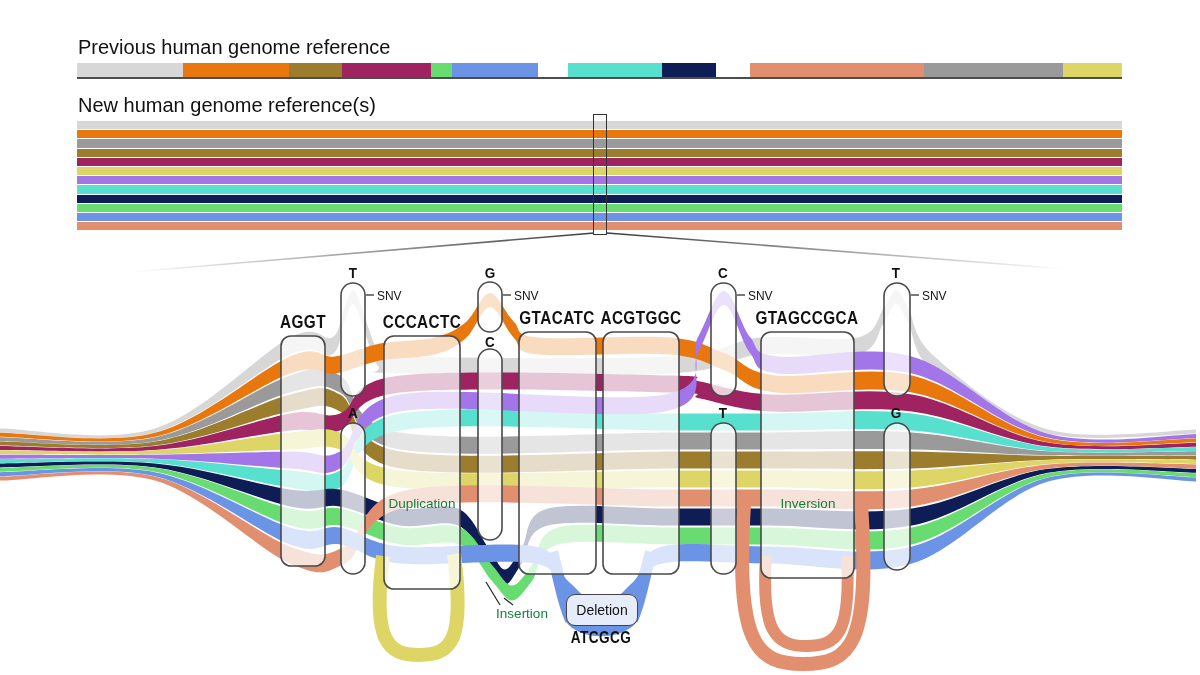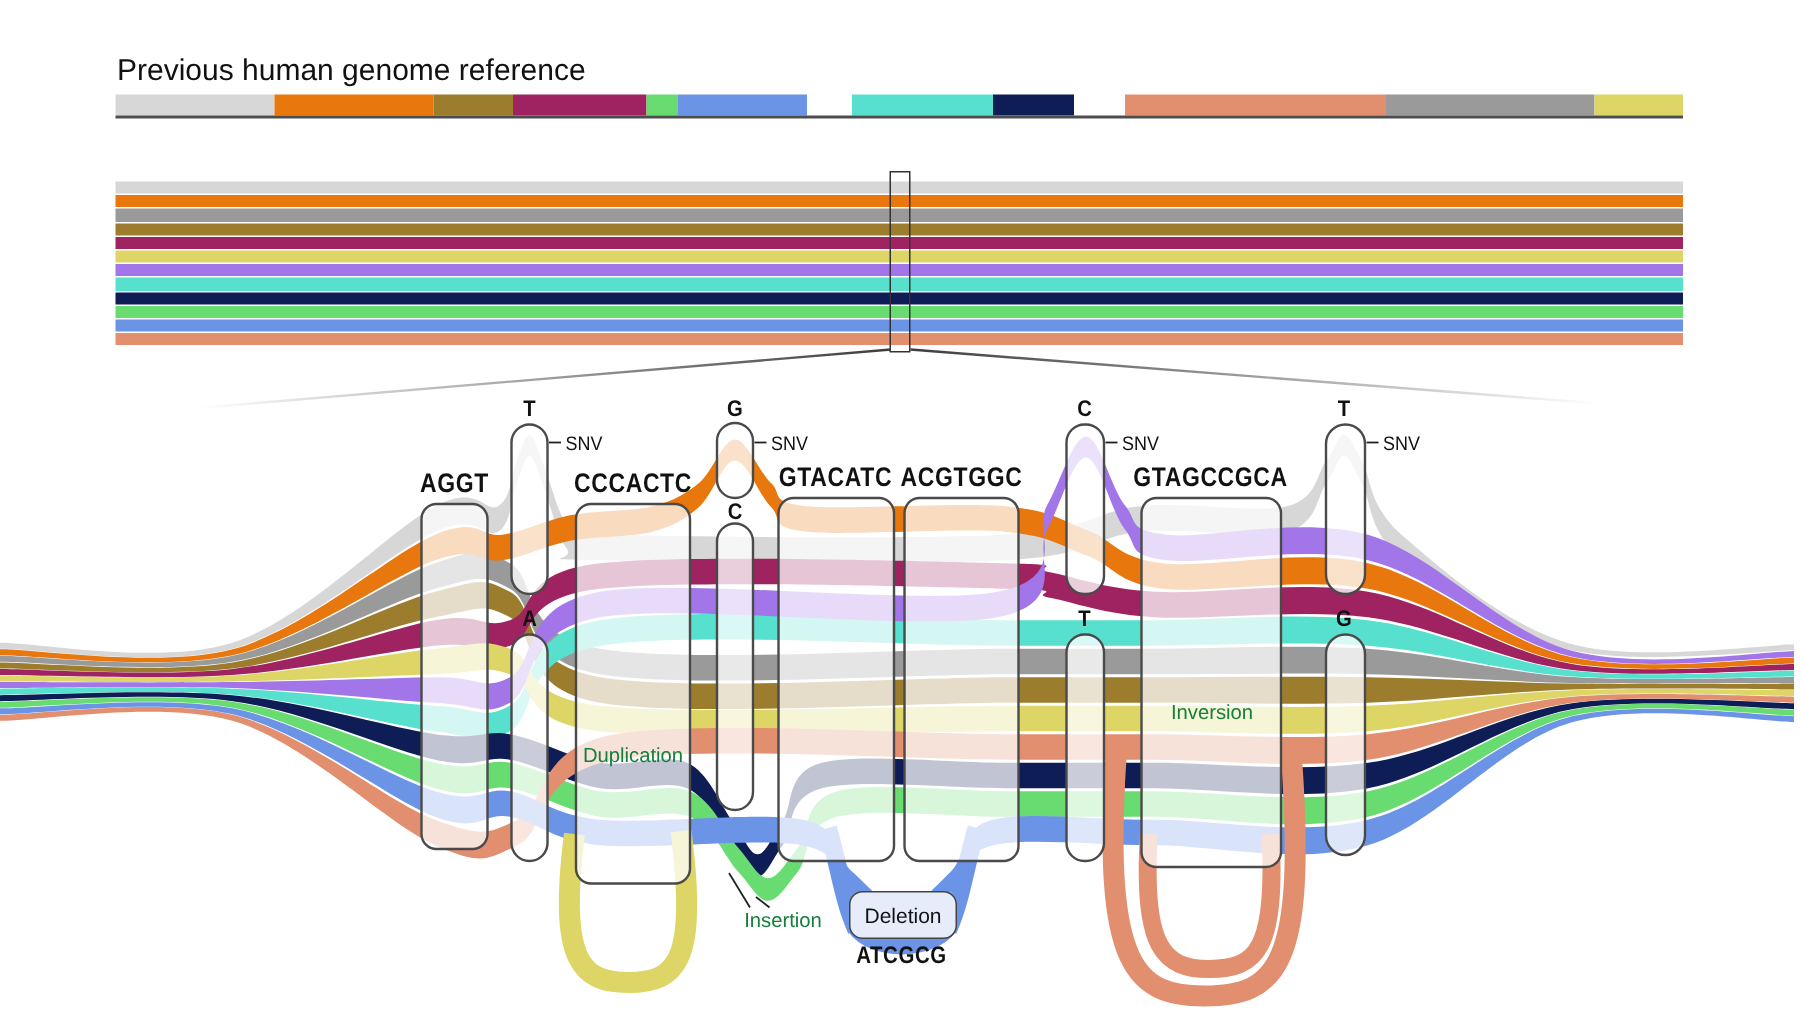--- a/index.html
+++ b/index.html
@@ -40,20 +40,21 @@
       <span style="width: 30px; background: rgb(255, 255, 255);"></span>
       <span style="width: 94px; background: rgb(88, 224, 207);"></span>
       <span style="width: 54px; background: rgb(14, 29, 85);"></span>
       <span style="width: 34px; background: rgb(255, 255, 255);"></span>
       <span style="width: 174px; background: rgb(225, 143, 111);"></span>
       <span style="width: 139px; background: rgb(154, 154, 154);"></span>
       <span style="width: 59px; background: rgb(221, 214, 102);"></span>
     </div>
   <div id="prev-underline"></div>
 
+  <div class="title" style="left:78px;top:94px;">New human genome reference(s)</div>
   <div id="new-stripes">
       <div style="background: rgb(215, 215, 215);"></div>
       <div style="background: rgb(232, 119, 14);"></div>
       <div style="background: rgb(154, 154, 154);"></div>
       <div style="background: rgb(156, 125, 46);"></div>
       <div style="background: rgb(158, 35, 96);"></div>
       <div style="background: rgb(221, 214, 102);"></div>
       <div style="background: rgb(162, 118, 232);"></div>
       <div style="background: rgb(88, 224, 207);"></div>
       <div style="background: rgb(14, 29, 85);"></div>
@@ -140,19 +141,19 @@
   <div class="label nuc" style="left:723px;top:404px;">T</div>
   <div class="label nuc" style="left:896px;top:264px;">T</div>
   <div class="label nuc" style="left:896px;top:404px;">G</div>
 
   <div class="label snv" style="left:377px;top:288px;">SNV</div>
   <div class="label snv" style="left:514px;top:288px;">SNV</div>
   <div class="label snv" style="left:748px;top:288px;">SNV</div>
   <div class="label snv" style="left:922px;top:288px;">SNV</div>
 
   <div class="label event center" style="left:422px;top:496px;">Duplication</div>
-  <div class="label event center" style="left:808px;top:467px;">Inversion</div>
+  <div class="label event center" style="left:808px;top:496px;">Inversion</div>
   <div class="label event center" style="left:522px;top:606px;">Insertion</div>
   <div id="insertion-box">
     <span>Deletion</span>
   </div>
   <div class="label" id="atcgcg" style="left:601px;top:629px;">ATCGCG</div>
 </div>
 
 </body></html>

